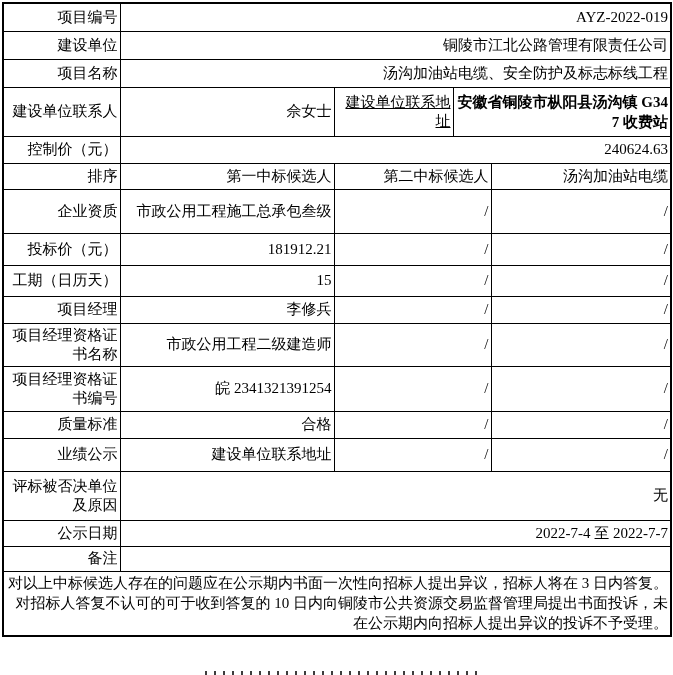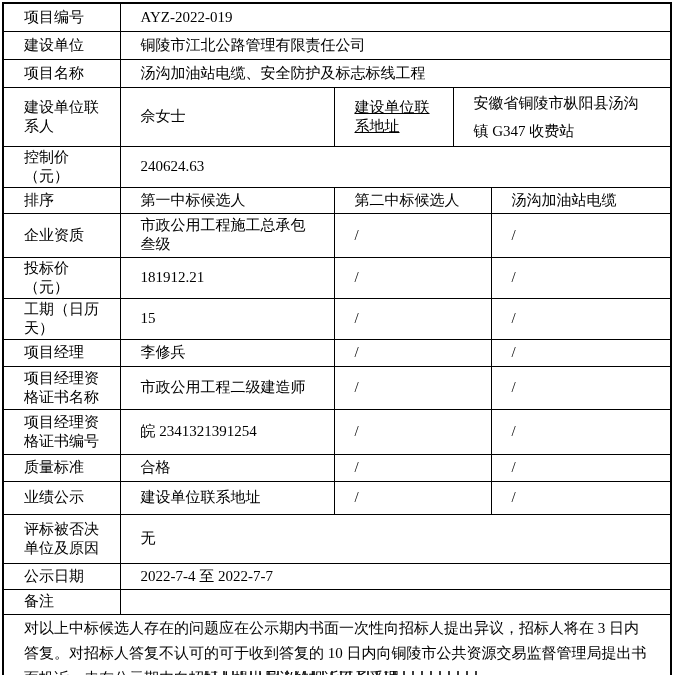--- a/index.html
+++ b/index.html
@@ -10,36 +10,36 @@
   }
   .sheet{position:absolute;left:2px;top:2px;}
   table.bid{
     border-collapse:collapse;
     width:668px;
     table-layout:fixed;
     border:2px solid #000;
   }
   table.bid td{
     border:1px solid #000;
-    text-align:left;
+    text-align:right;
     vertical-align:middle;
     font-size:15px;
-    padding:1px 20px;
+    padding:1px 2px;
     overflow:hidden;
     word-break:break-all;
   }
   td.lbl{line-height:19px;}
   td.addr-lbl{text-align:left;padding:1px 0 1px 3px;text-decoration:underline;}
-  td.addr-val{text-align:left;padding:1px 0 1px 2px;line-height:28px;}
+  td.addr-val{text-align:left;padding:1px 0 1px 2px;line-height:20px;font-weight:bold;}
   tr.bold-row td.val{font-weight:normal;}
   td.notice-cell{
     text-align:left;
     vertical-align:top;
     font-size:16px;
-    line-height:25px;
+    line-height:20px;
     padding:1px 2px 2px 2px;
     word-break:break-all;
     margin-left:17px;
   }
   
   .cutoff-strip{
     position:absolute;left:205px;top:671px;width:275px;height:4px;
     background:repeating-linear-gradient(90deg,#1a1a1a 0 2px,transparent 2px 9px);
     opacity:.85;
   }

